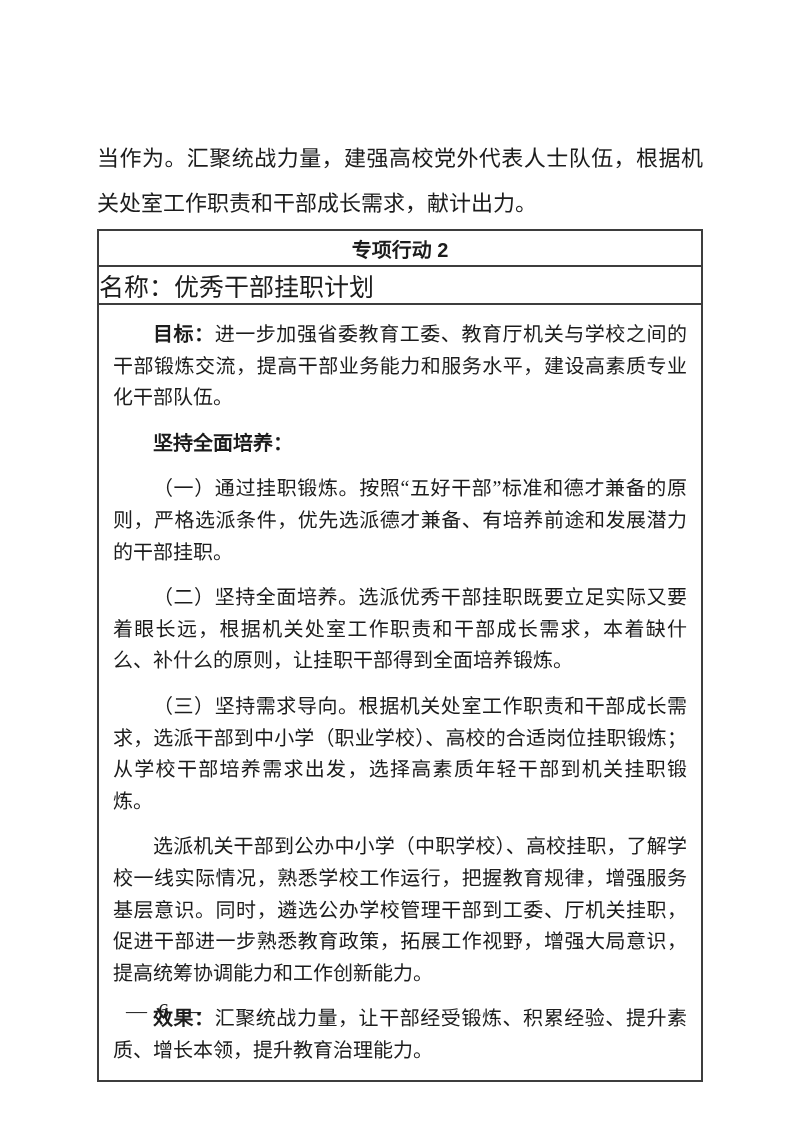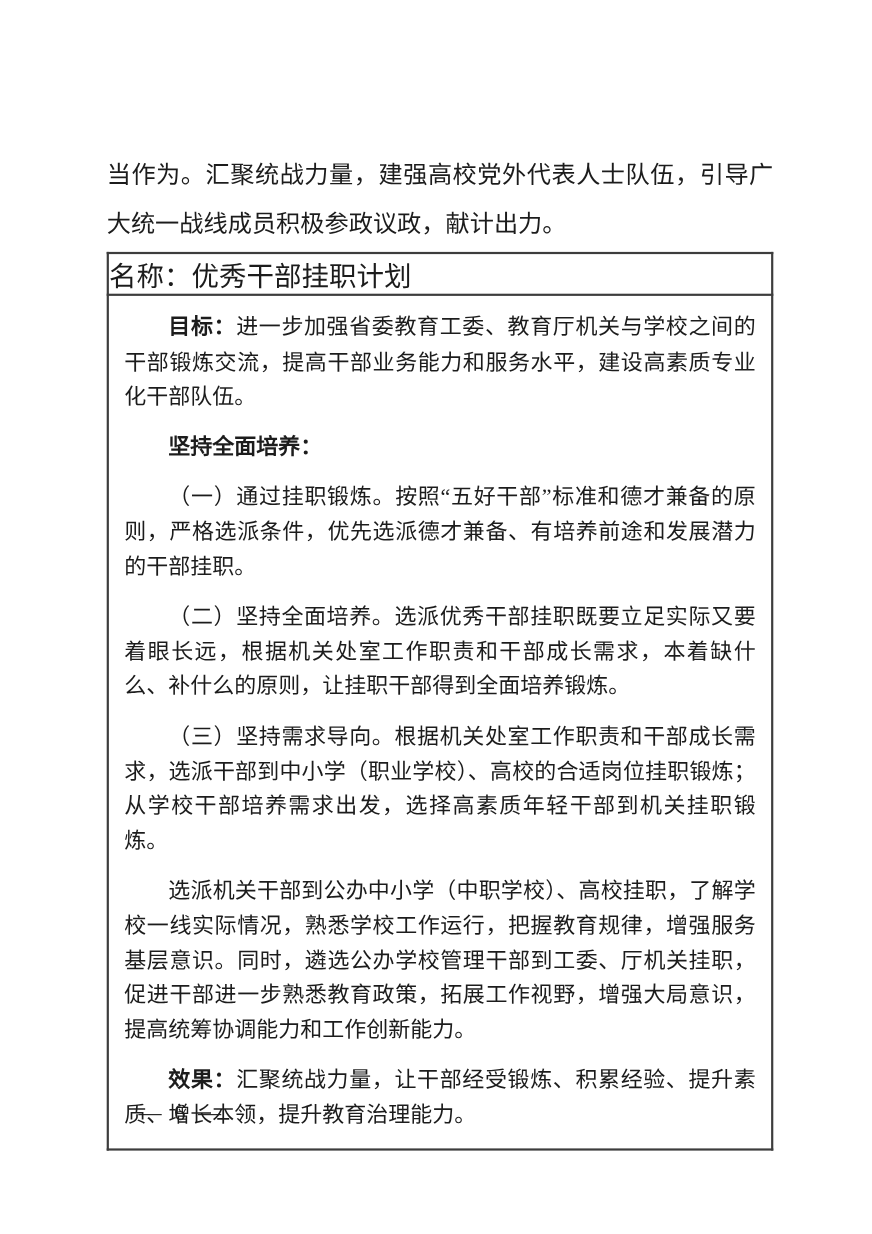--- a/index.html
+++ b/index.html
@@ -88,24 +88,27 @@
     letter-spacing: 3px;
     color: #1c1c1c;
   }
 </style>
 </head>
 <body>
 
 <div class="page">
   <div class="content">
 
-    <p class="body-par intro">当作为。汇聚统战力量，建强高校党外代表人士队伍，引导广大统一战线成员积极参政议政，献计出力。</p>
+    <p class="body-par intro">当作为。汇聚统战力量，建强高校党外代表人士队伍，根据机关处室工作职责和干部成长需求，献计出力。</p>
 
     <table class="action-table">
       <tbody>
+        <tr>
+          <td class="t-title">专项行动 2</td>
+        </tr>
         <tr>
           <td class="t-name">名称：优秀干部挂职计划</td>
         </tr>
         <tr>
           <td class="t-body">
             <p><span class="bold-label">目标：</span><span>进一步加强省委教育工委、教育厅机关与学校之间的干部锻炼交流，提高干部业务能力和服务水平，建设高素质专业化干部队伍。</span></p>
             <p class="bold-label">坚持全面培养：</p>
             <p>（一）通过挂职锻炼。按照“五好干部”标准和德才兼备的原则，严格选派条件，优先选派德才兼备、有培养前途和发展潜力的干部挂职。</p>
             <p>（二）坚持全面培养。选派优秀干部挂职既要立足实际又要着眼长远，根据机关处室工作职责和干部成长需求，本着缺什么、补什么的原则，让挂职干部得到全面培养锻炼。</p>
             <p>（三）坚持需求导向。根据机关处室工作职责和干部成长需求，选派干部到中小学（职业学校）、高校的合适岗位挂职锻炼；从学校干部培养需求出发，选择高素质年轻干部到机关挂职锻炼。</p>

